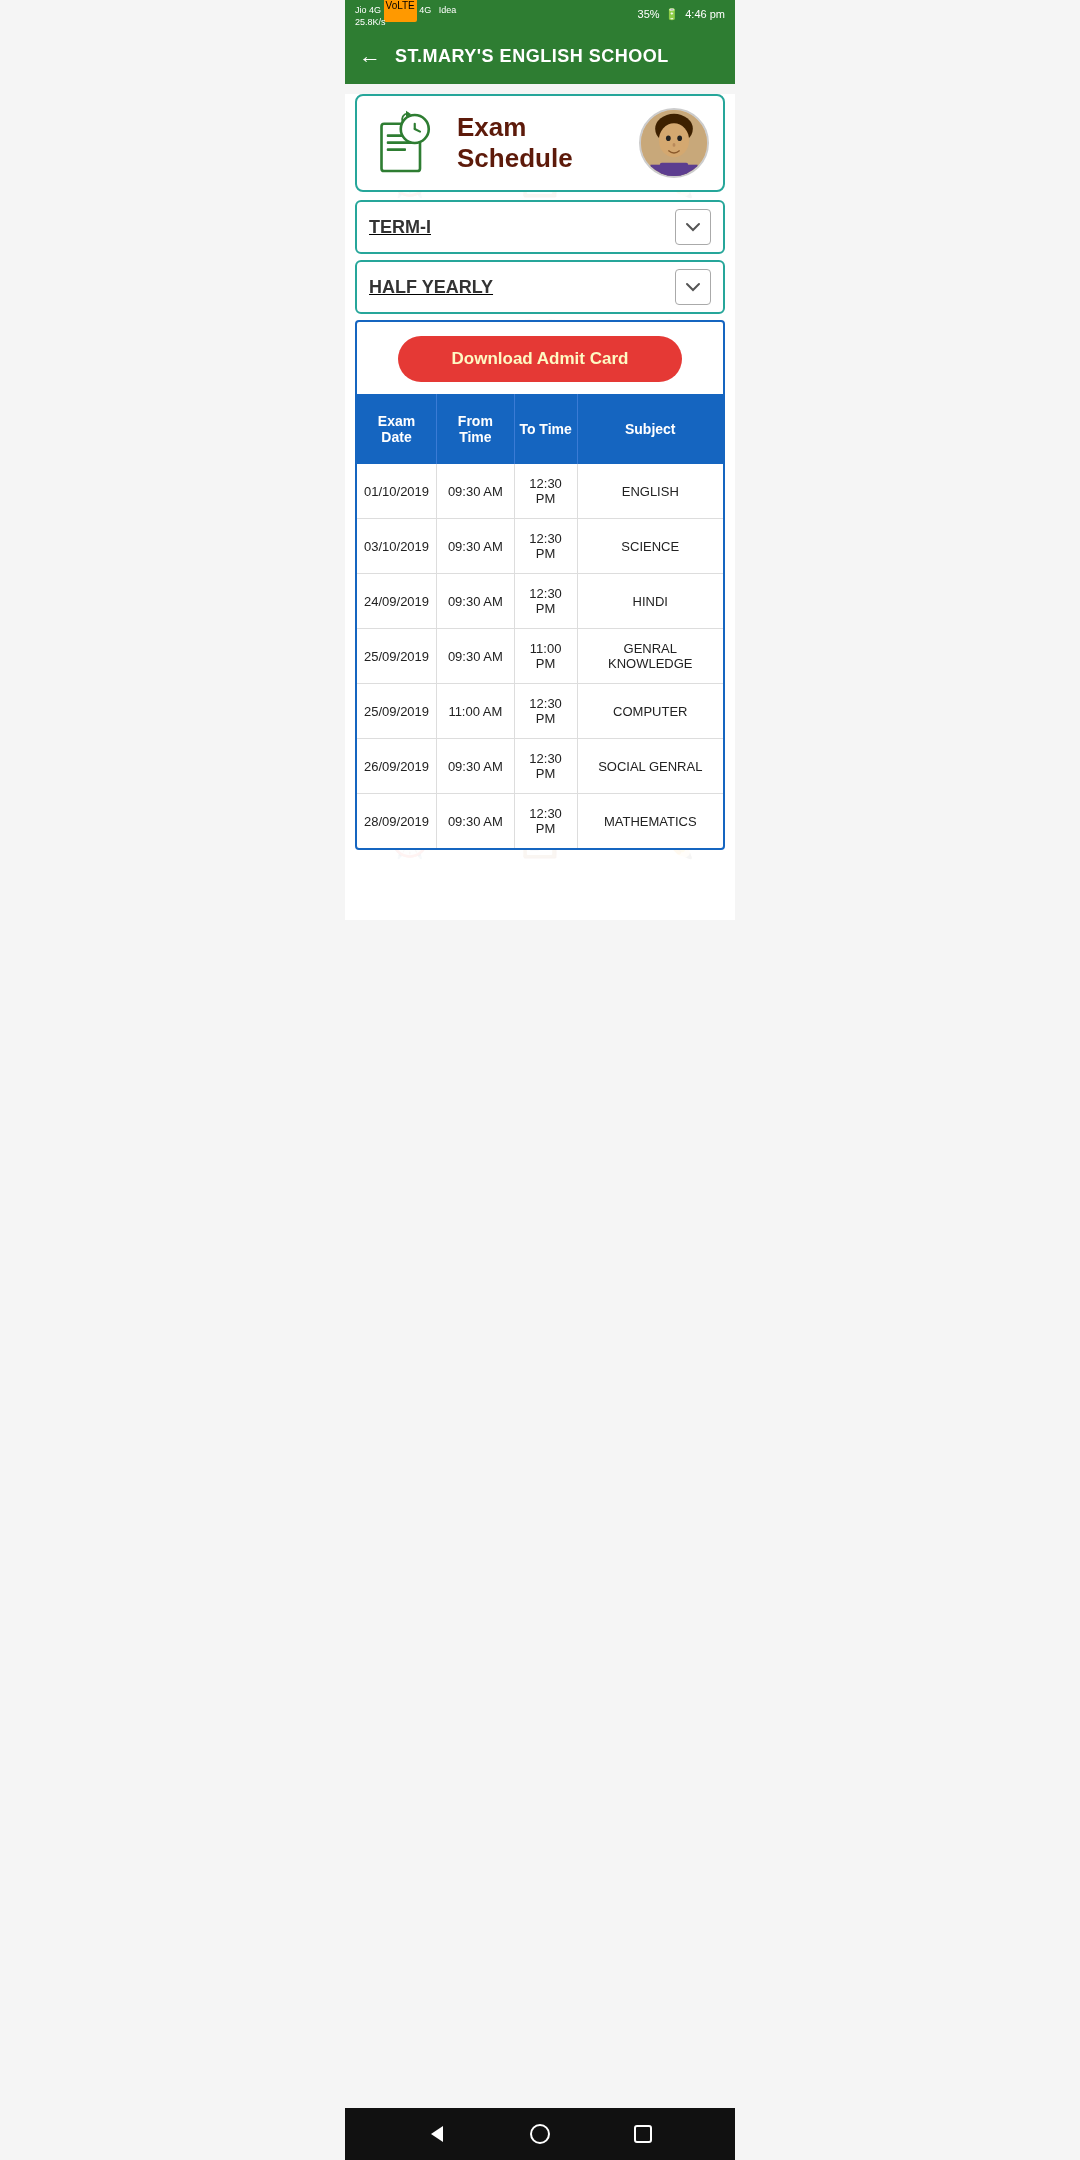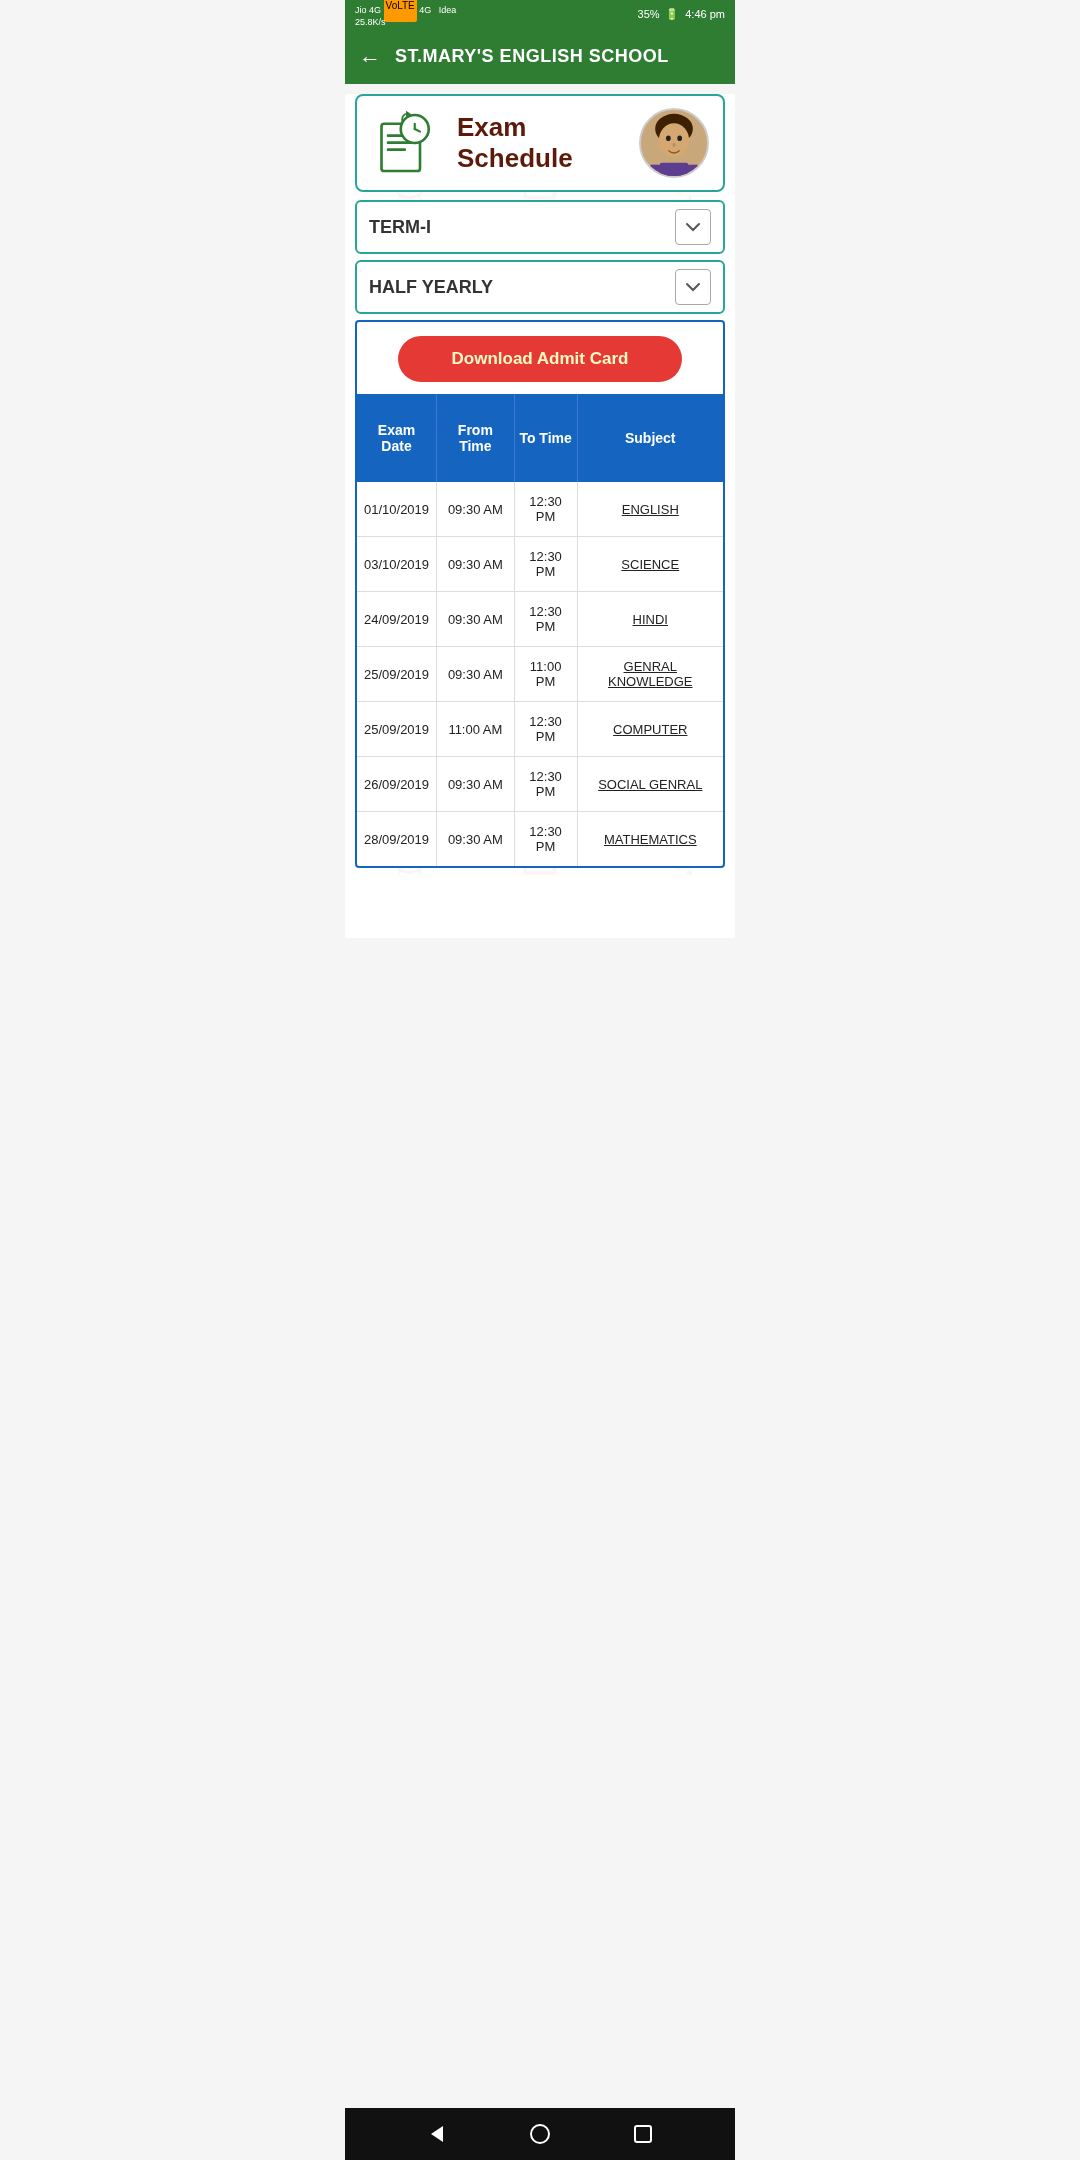--- a/index.html
+++ b/index.html
@@ -118,20 +118,21 @@
       margin: 6px 10px;
       border: 2px solid #26a69a;
       border-radius: 6px;
       background: white;
       display: flex;
       align-items: center;
       padding: 0 12px;
       height: 54px;
       position: relative;
       z-index: 1;
+      text-decoration: underline;
     }
     .dropdown-label {
       flex: 1;
       font-size: 18px;
       font-weight: bold;
       color: #333;
     }
     .dropdown-arrow {
       width: 36px;
       height: 36px;
@@ -178,39 +179,39 @@
       width: 100%;
       border-collapse: collapse;
     }
     thead tr {
       background: #1565c0;
     }
     thead th {
       color: white;
       font-size: 14px;
       font-weight: bold;
-      padding: 28px 4px;
+      padding: 19px 4px;
       text-align: center;
       border-right: 1px solid #3a7bd5;
     }
     thead th:last-child { border-right: none; }
 
     tbody tr {
       border-bottom: 1px solid #ddd;
       margin-left: 44px;
     }
     tbody tr:last-child { border-bottom: none; }
     tbody td {
       font-size: 13px;
       padding: 12px 4px;
       text-align: center;
       color: #222;
       border-right: 1px solid #ddd;
     }
-    tbody td:last-child { border-right: none; text-decoration: underline; }
+    tbody td:last-child { border-right: none; }
 
     
     .bottom-nav {
       background: #111;
       height: 52px;
       display: flex;
       align-items: center;
       justify-content: space-around;
       padding: 0 40px;
       position: fixed;

